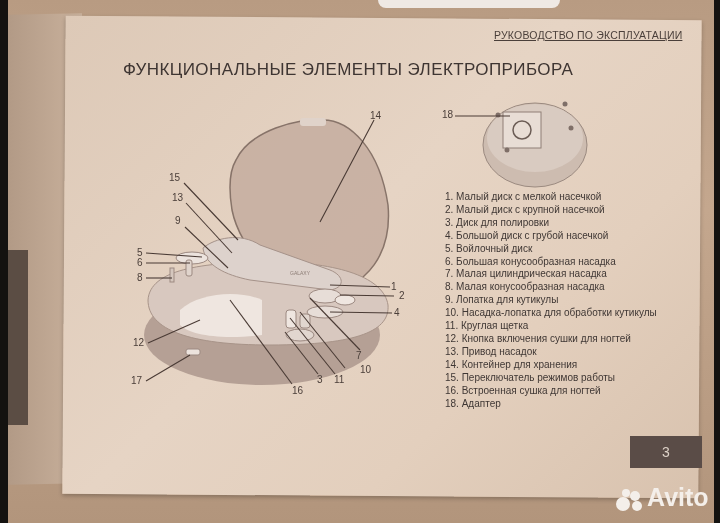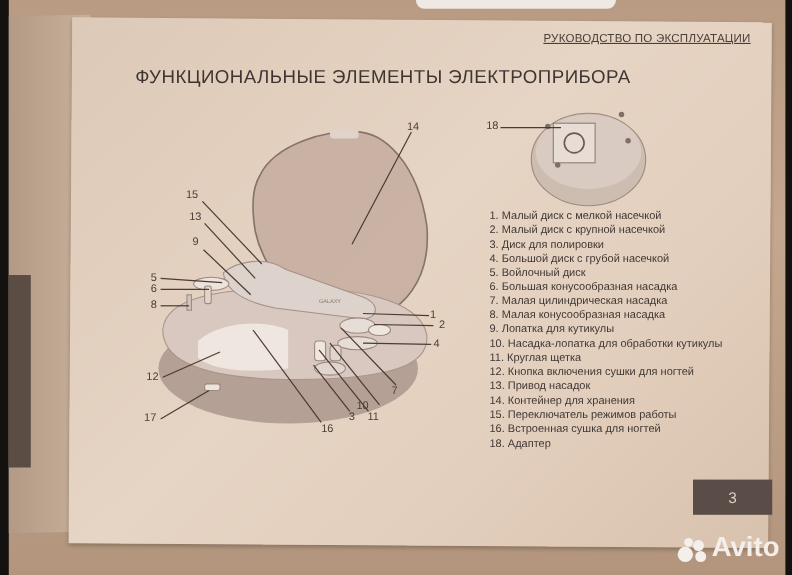--- a/index.html
+++ b/index.html
@@ -103,21 +103,21 @@
   <div class="callout" style="left:169px;top:172px;">15</div>
   <div class="callout" style="left:172px;top:192px;">13</div>
   <div class="callout" style="left:175px;top:215px;">9</div>
   <div class="callout" style="left:137px;top:247px;">5</div>
   <div class="callout" style="left:137px;top:257px;">6</div>
   <div class="callout" style="left:137px;top:272px;">8</div>
   <div class="callout" style="left:391px;top:281px;">1</div>
   <div class="callout" style="left:399px;top:290px;">2</div>
   <div class="callout" style="left:394px;top:307px;">4</div>
   <div class="callout" style="left:356px;top:350px;">7</div>
-  <div class="callout" style="left:324px;top:364px;">10</div>
+  <div class="callout" style="left:360px;top:364px;">10</div>
   <div class="callout" style="left:334px;top:374px;">11</div>
   <div class="callout" style="left:317px;top:374px;">3</div>
   <div class="callout" style="left:292px;top:385px;">16</div>
   <div class="callout" style="left:133px;top:337px;">12</div>
   <div class="callout" style="left:131px;top:375px;">17</div>
   <div class="callout" style="left:442px;top:109px;">18</div>
 
   <ul class="parts-list">
     <li>1. Малый диск с мелкой насечкой</li>
     <li>2. Малый диск с крупной насечкой</li>

